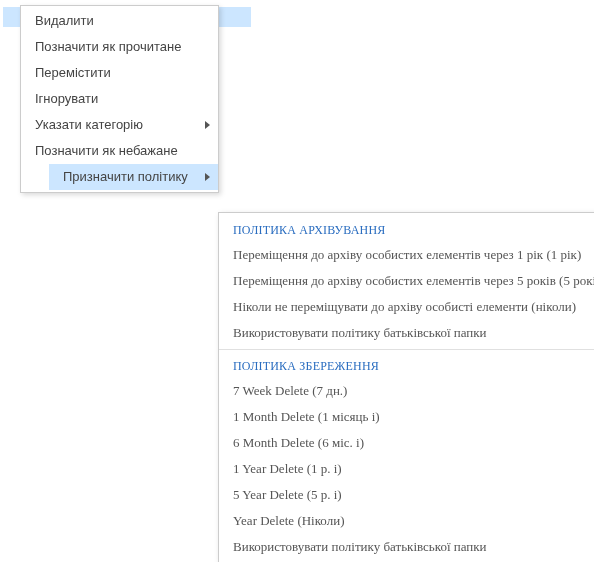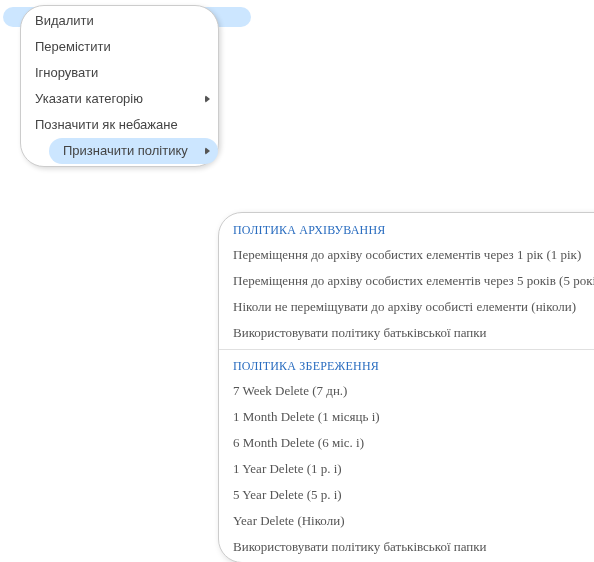--- a/index.html
+++ b/index.html
@@ -1,19 +1,18 @@
 <!DOCTYPE html>
 <html><head>
   <meta charset="utf-8">
   <style>
     * {
       box-sizing: border-box;
       margin: 0;
       padding: 0;
-      border-radius: 24px;
     }
     body {
       font-family: "Segoe UI", Tahoma, sans-serif;
       font-size: 13px;
       background: #ffffff;
       width: 594px;
       height: 562px;
       position: relative;
       overflow: hidden;
       color: #333333;
@@ -95,20 +94,23 @@
 </head>
 <body>
 
 <div class="selection-bar"></div>
 
 <div class="context-menu">
   <div class="menu-item">
     <span>Видалити</span>
   </div>
   <div class="menu-item">
+    <span>Позначити як прочитане</span>
+  </div>
+  <div class="menu-item">
     <span>Перемістити</span>
   </div>
   <div class="menu-item">
     <span>Ігнорувати</span>
   </div>
   <div class="menu-item">
     <span>Указати категорію</span>
     <span class="arrow"></span>
   </div>
   <div class="menu-item">

